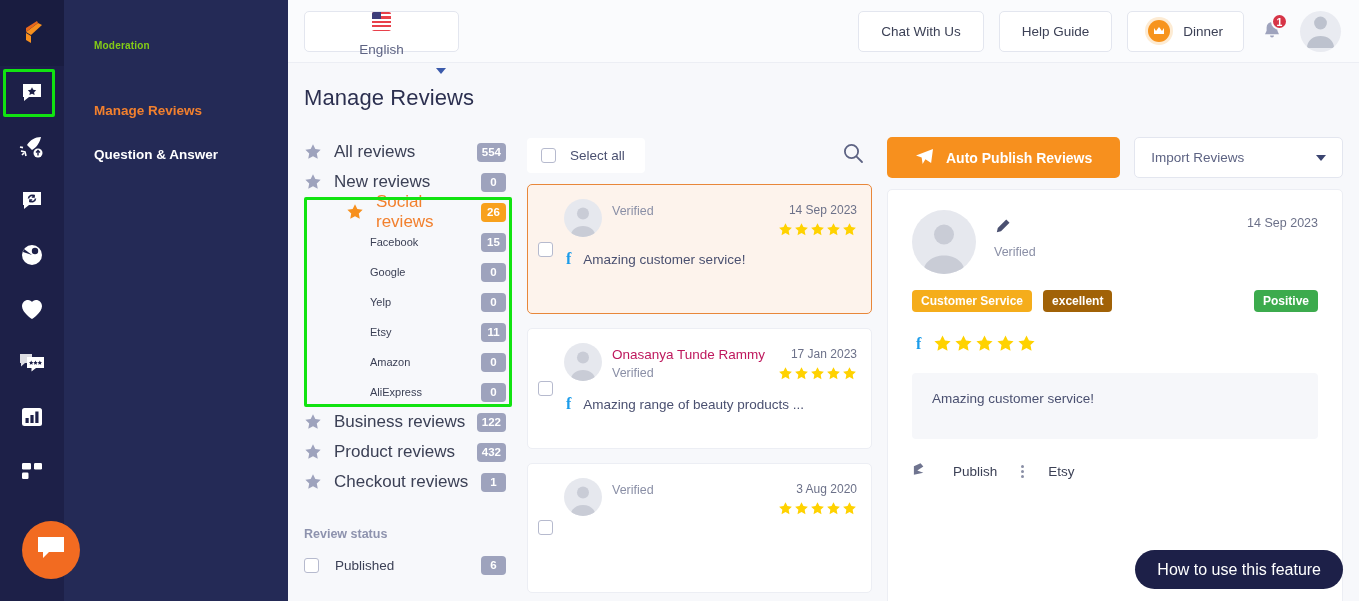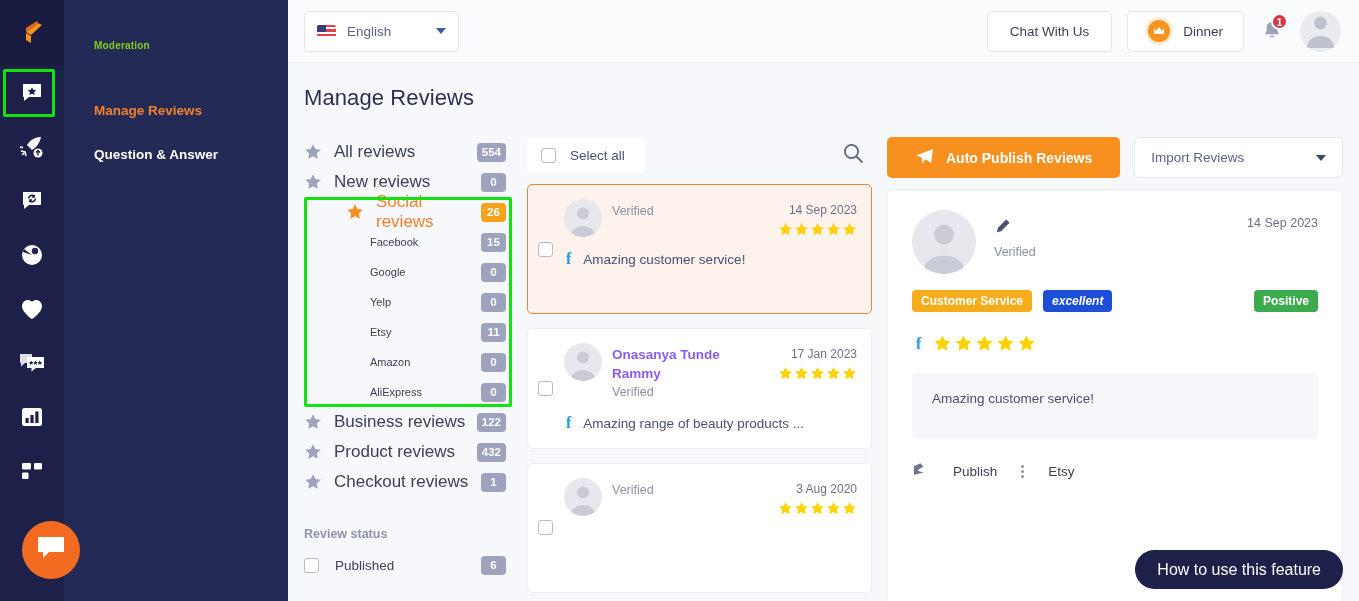--- a/index.html
+++ b/index.html
@@ -55,21 +55,21 @@
   
   .main { flex: 1 1 auto; height: 601px; background: #f7f8fb; position: relative; }
 
   .topbar {
     height: 63px; background: #fafbfd; border-bottom: 1px solid #eceef4;
     display: flex; align-items: center; padding: 0 18px 0 16px;
   }
   .lang-select {
     width: 155px; height: 41px; background: #fff; border: 1px solid #e3e6ef; border-radius: 5px;
     display: flex; align-items: center; padding: 0 12px; cursor: pointer; gap: 11px;
-    font-size: 13.5px; color: #5d6383;
+    font-size: 13.5px; color: #5d6383; flex-direction: column;
   }
   .flag { width: 19px; height: 13px; border-radius: 2px; overflow: hidden; position: relative; flex:0 0 19px;}
   .flag .stripes { position:absolute; inset:0; background: repeating-linear-gradient(#e8404a 0 2.2px, #fff 2.2px 4.4px); }
   .flag .canton { position:absolute; left:0; top:0; width:9px; height:7px; background:#3d3d7a; }
   .caret-down {
     width:0;height:0;border-left:5px solid transparent;border-right:5px solid transparent;
     border-top:6px solid #3b5aab; margin-left:auto;
   }
   .top-right { margin-left: auto; display: flex; align-items: center; gap: 15px; }
   .tbtn {
@@ -141,21 +141,21 @@
   }
   .rcard.selected { background: #fdf3ec; border: 1px solid #e8873a; }
   .rcard .cbox-wrap { display:flex; align-items:center; flex: 0 0 26px; padding-top: 0;}
   .rcard .body { flex: 1 1 auto; }
   .rhead { display: flex; align-items: flex-start; gap: 10px; }
   .ravatar {
     width: 38px; height: 38px; border-radius: 50%; background: #e6e8ee; flex: 0 0 38px;
     display:flex; align-items:flex-end; justify-content:center; overflow:hidden;
   }
   .rnamecol { flex: 1 1 auto; padding-top: 2px; }
-  .rname { font-size: 13.5px; color: #8b5cf6; font-weight: bold; line-height: 18px; cursor:pointer;}
+  .rname { font-size: 13.5px; color: #be185d; font-weight: normal; line-height: 18px; cursor:pointer;}
   .rverified { font-size: 12.5px; color: #8a8fa6; line-height: 18px; }
   .rmeta { text-align: right; padding-top: 1px; }
   .rdate { font-size: 12px; color: #6c7189; white-space: nowrap; }
   .stars { display: flex; gap: 1px; justify-content: flex-end; margin-top: 4px; }
   .rtext { display: flex; align-items: center; gap: 12px; margin-top: 14px; padding-left: 2px;}
   .rtext .txt { font-size: 13.5px; color: #4a5070; white-space: nowrap; overflow: hidden; text-overflow: ellipsis;}
 
   
   .detailcol { flex: 1 1 auto; display: flex; flex-direction: column; min-width:0; }
   .detailhead { display: flex; gap: 14px; height: 41px; margin-bottom: 11px; }
@@ -180,21 +180,21 @@
   }
   .dnamecol { padding-left: 18px; padding-top: 8px; }
   .dverified { font-size: 12.5px; color: #8a8fa6; margin-top: 6px; }
   .ddate { margin-left: auto; font-size: 12.5px; color: #6c7189; padding-top: 6px; }
   .tagrow { display: flex; align-items: center; gap: 11px; margin-top: 16px; }
   .tag {
     height: 22px; border-radius: 4px; color: #fff; font-size: 12px; font-weight: bold;
     display: flex; align-items: center; padding: 0 9px; white-space:nowrap;
   }
   .tag.yellow { background: #f5ad1b; }
-  .tag.red { background: #1d4ed8; font-style: italic; }
+  .tag.red { background: #a16207; }
   .tag.green { background: #3cab4d; margin-left: auto; }
   .dstars { display: flex; align-items: center; gap: 12px; margin-top: 22px; padding-left: 4px;}
   .dstars .starlist { display: flex; gap: 2px; }
   .dtextbox {
     background: #f6f7fa; border-radius: 4px; padding: 18px 20px; margin-top: 20px;
     font-size: 13.5px; color: #4a5070; min-height: 66px;
   }
   .dactions { display: flex; align-items: center; gap: 10px; margin-top: 22px; }
   .daction { display: flex; align-items: center; gap: 24px; cursor: pointer; padding-right: 14px;}
   .daction .lbl { font-size: 13.5px; color: #3c4156; }
@@ -323,20 +323,21 @@
       <div class="lang-select">
         <span class="flag">
           <span class="stripes"></span>
             <span class="canton"></span>
         </span>
         <span>English</span>
         <span class="caret-down"></span>
       </div>
       <div class="top-right">
         <div class="tbtn">Chat With Us</div>
+        <div class="tbtn">Help Guide</div>
         <div class="tbtn dinner">
           <span class="crown-circle">
             <svg width="12" height="10" viewBox="0 0 12 10">
                 <path d="M1 2l2 3 3-4 3 4 2-3v6H1z" fill="#fff"></path>
               </svg>
           </span>
           <span>Dinner</span>
         </div>
         <div class="bell-wrap">
           <span>

